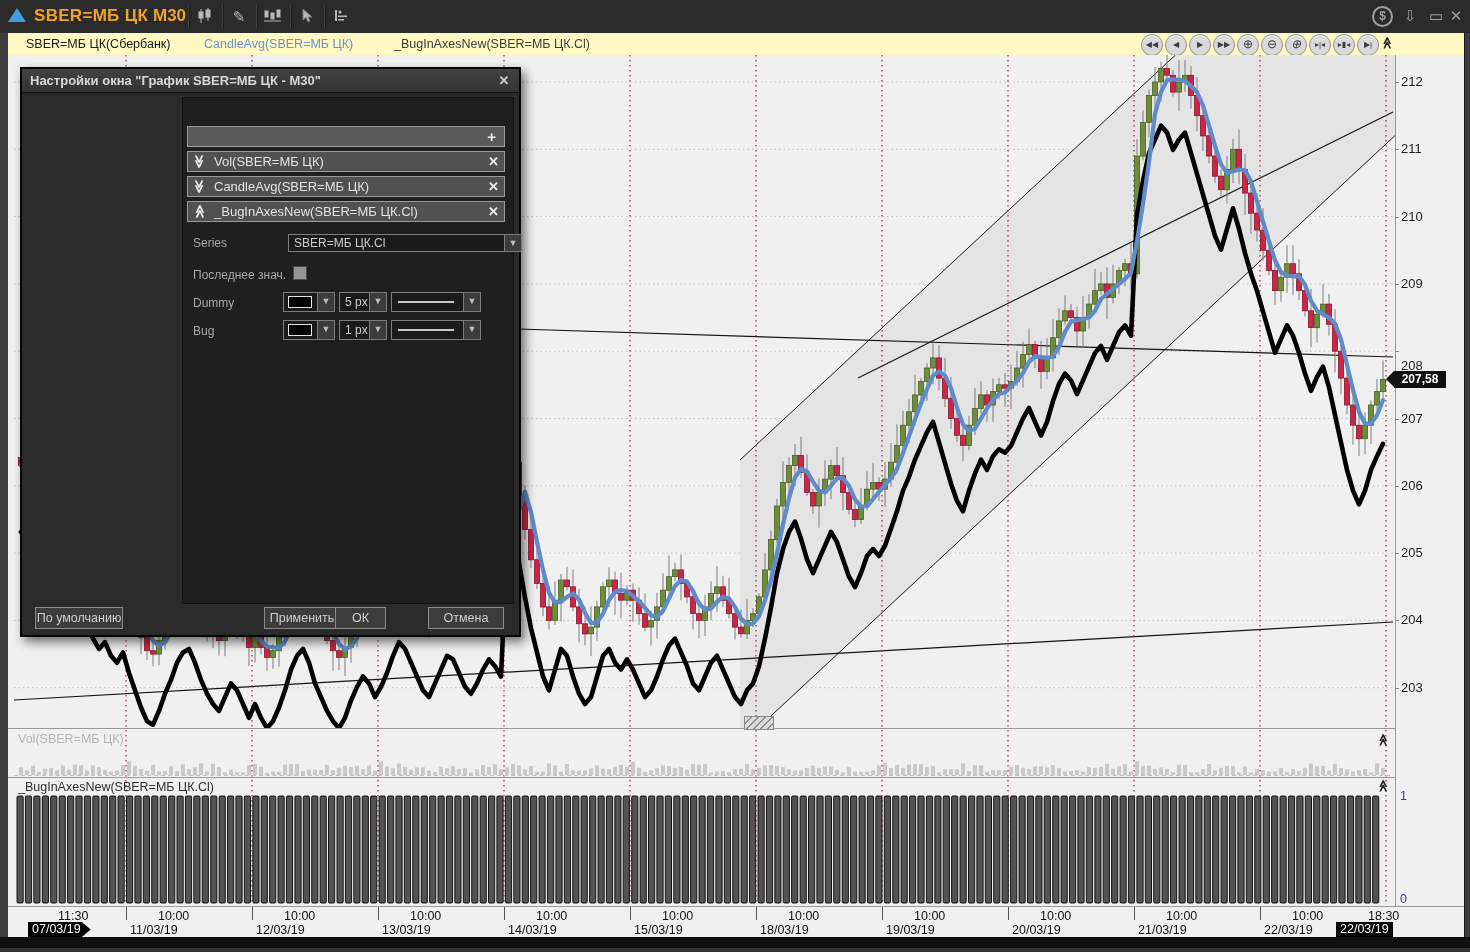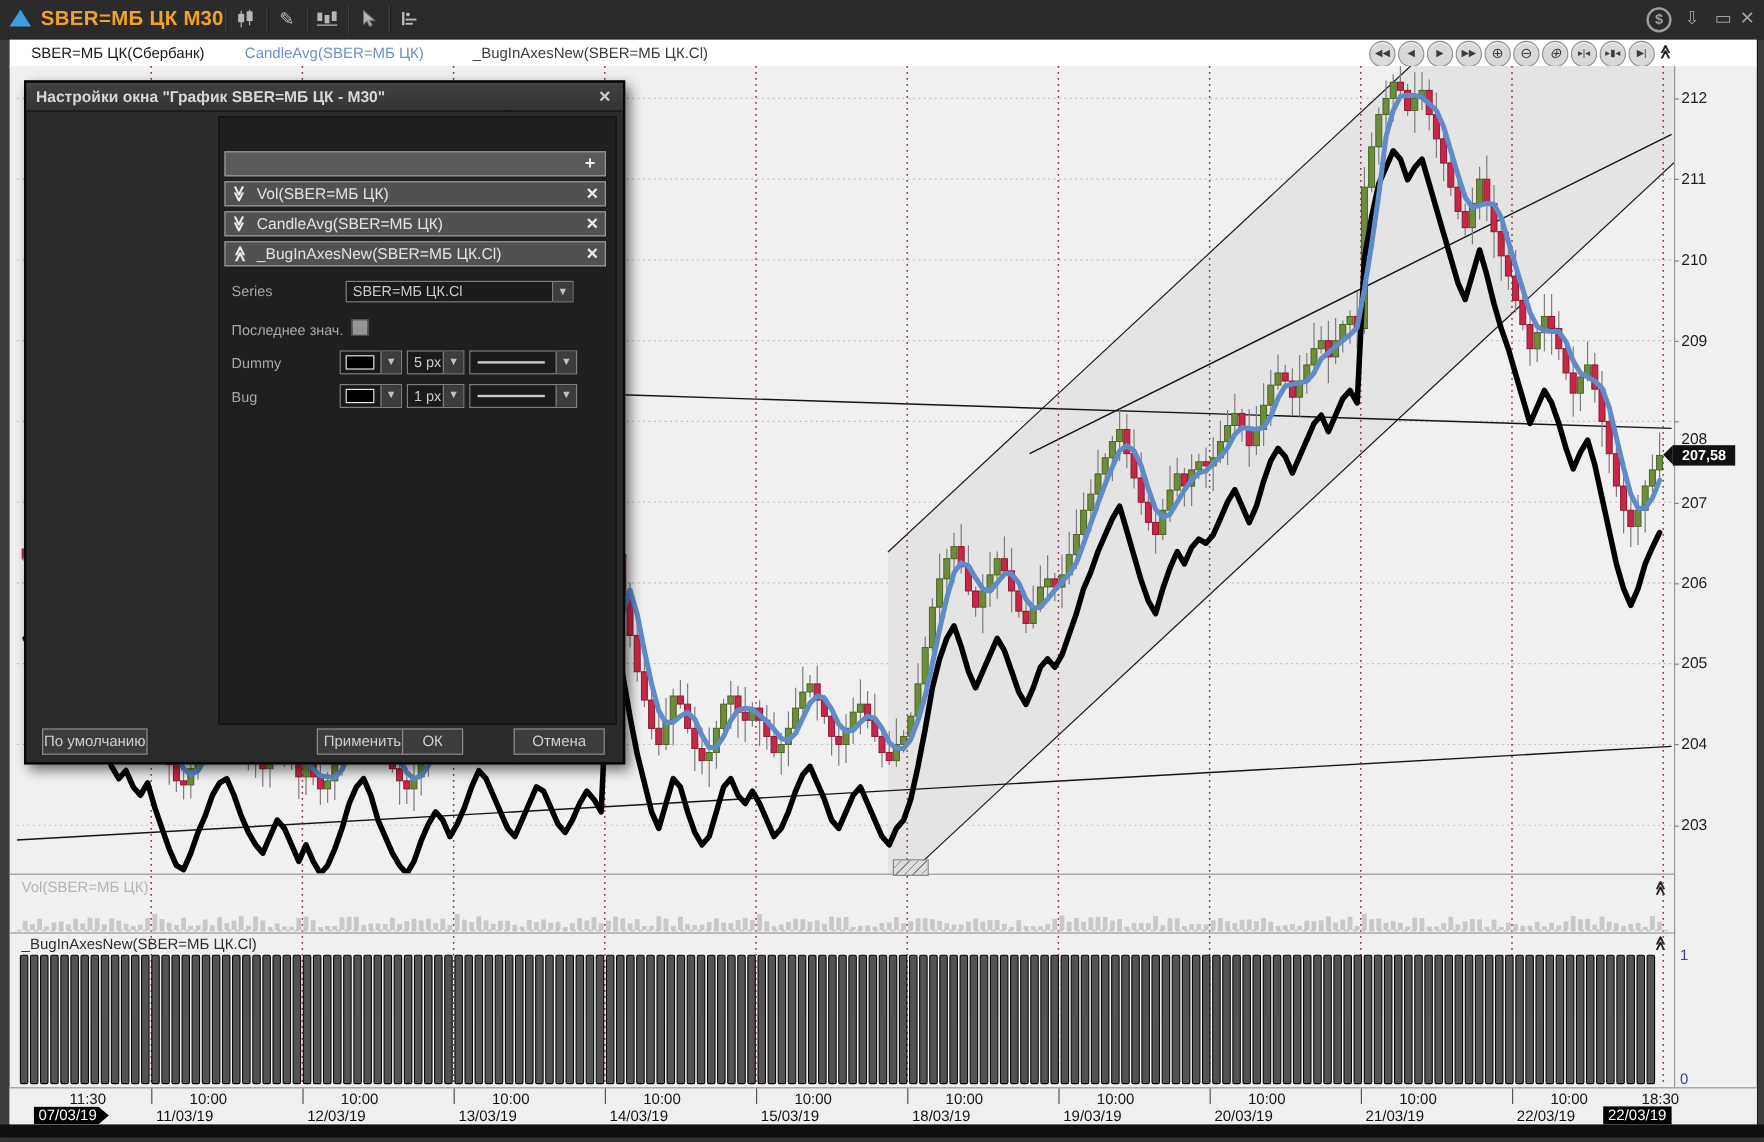--- a/index.html
+++ b/index.html
@@ -12,21 +12,21 @@
   #toolbar{left:0;top:0;width:1470px;height:33px;background:#2b2b2b;border-bottom:1px solid #0e0e0e;}
   #app-triangle{left:8px;top:8px;width:0;height:0;border-left:9px solid transparent;border-right:9px solid transparent;border-bottom:14px solid #3f9fdc;}
   #tb-symbol{left:34px;top:6px;color:#f0a22c;font-size:17px;font-weight:bold;letter-spacing:.3px;}
   #tb-tf{left:153px;top:6px;color:#f0a22c;font-size:17px;font-weight:bold;}
   .tb-ico{top:4px;width:26px;height:25px;color:#b8b8b8;text-align:center;line-height:25px;font-size:15px;}
   .tb-sep{top:5px;width:1px;height:23px;background:#404040;border-right:1px solid #1d1d1d;}
   .tb-right{color:#9f9f9f;font-size:15px;text-align:center;line-height:24px;width:24px;height:24px;top:4px;}
   #dollar-circle{border:2px solid #9f9f9f;border-radius:50%;width:17px;height:17px;line-height:17px;font-size:12px;font-weight:bold;top:6px;}
   svg.mini{display:block;margin:4px auto 0;}
   
-  #legend{left:8px;top:33px;width:1456px;height:22px;background:#ffffff;border-bottom:1px solid #cfcfcf;}
+  #legend{left:8px;top:33px;width:1456px;height:22px;background:#fef9c3;border-bottom:1px solid #cfcfcf;}
   #legend .lg{position:absolute;top:4px;font-size:12.5px;}
   .navbtn{position:absolute;top:1px;width:20px;height:20px;border-radius:50%;background:#d9d9d9;border:1px solid #8f8f8f;
           color:#3c3c3c;font-size:8px;text-align:center;line-height:19px;box-shadow:inset 0 1px 0 #f5f5f5;}
   .chev{display:inline-block;transform:rotate(-90deg);font-weight:bold;}
   
   #plot-bg{left:8px;top:55px;width:1456px;height:882px;background:#f0f0f0;}
   #chart-svg{left:0;top:0;width:1470px;height:952px;pointer-events:none;}
   .axline{left:1395px;background:#999;width:1px;}
   .ptick{position:absolute;left:1401px;font-size:13px;color:#1e1e1e;}
   .ptickdash{position:absolute;left:1395px;width:4px;height:1px;background:#888;}
@@ -1135,21 +1135,21 @@
           <span class="rlabel">CandleAvg(SBER=МБ ЦК)</span>
           <span class="rclose">✕</span>
         </div>
         <div class="irow" style="top: 103px;">
           <span class="rchev"><span style="display:inline-block;transform:rotate(-90deg)">≫</span></span>
           <span class="rlabel">_BugInAxesNew(SBER=МБ ЦК.Cl)</span>
           <span class="rclose">✕</span>
         </div>
       </div>
     <div class="flabel" style="left:10px;top:138px">Series</div>
-    <div class="combo" style="left:105px;top:136px;width:190px">
+    <div class="combo" style="left:105px;top:136px;width:234px">
       <span class="val">SBER=МБ ЦК.Cl</span>
         <span class="arr">▼</span>
     </div>
     <div class="flabel" style="left:10px;top:170px">Последнее знач.</div>
     <div class="cbox" style="left:110px;top:168px"></div>
     <div class="flabel" style="left:10px;top:198px">Dummy</div>
     <div class="combo" style="left:100px;top:194px;width:52px;height:20px">
         <span class="swatch"></span>
         <span class="arr">▼</span>
       </div>

